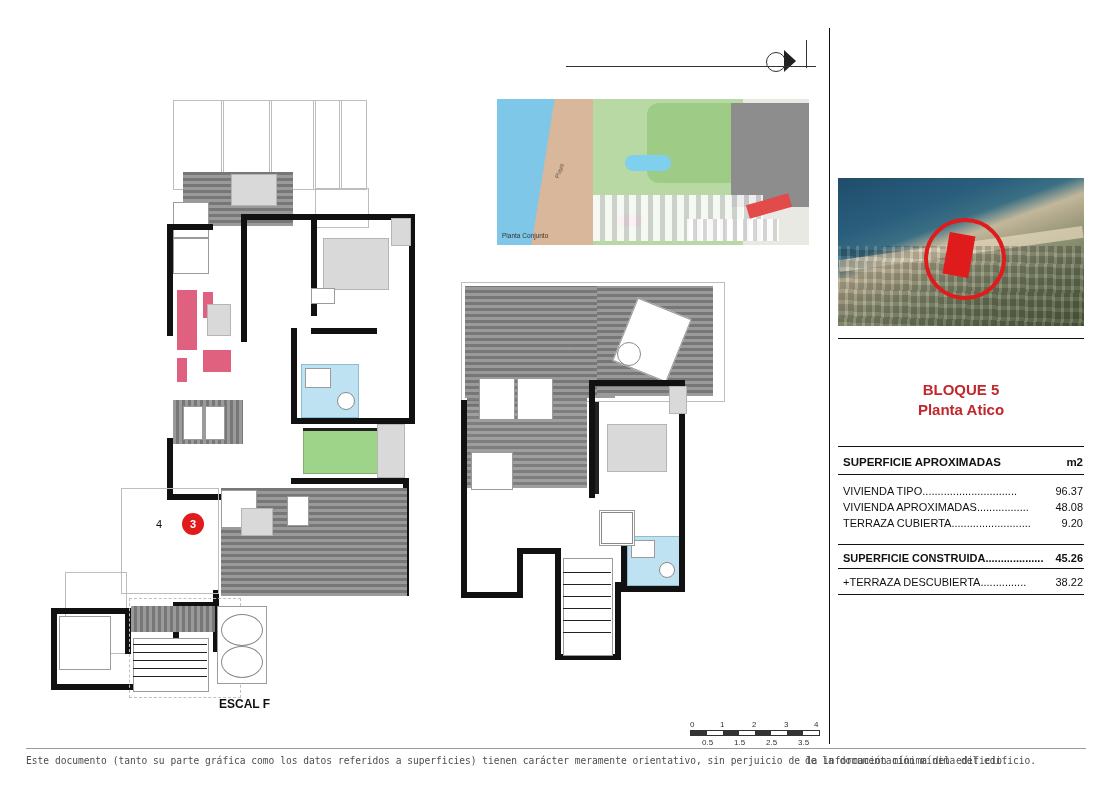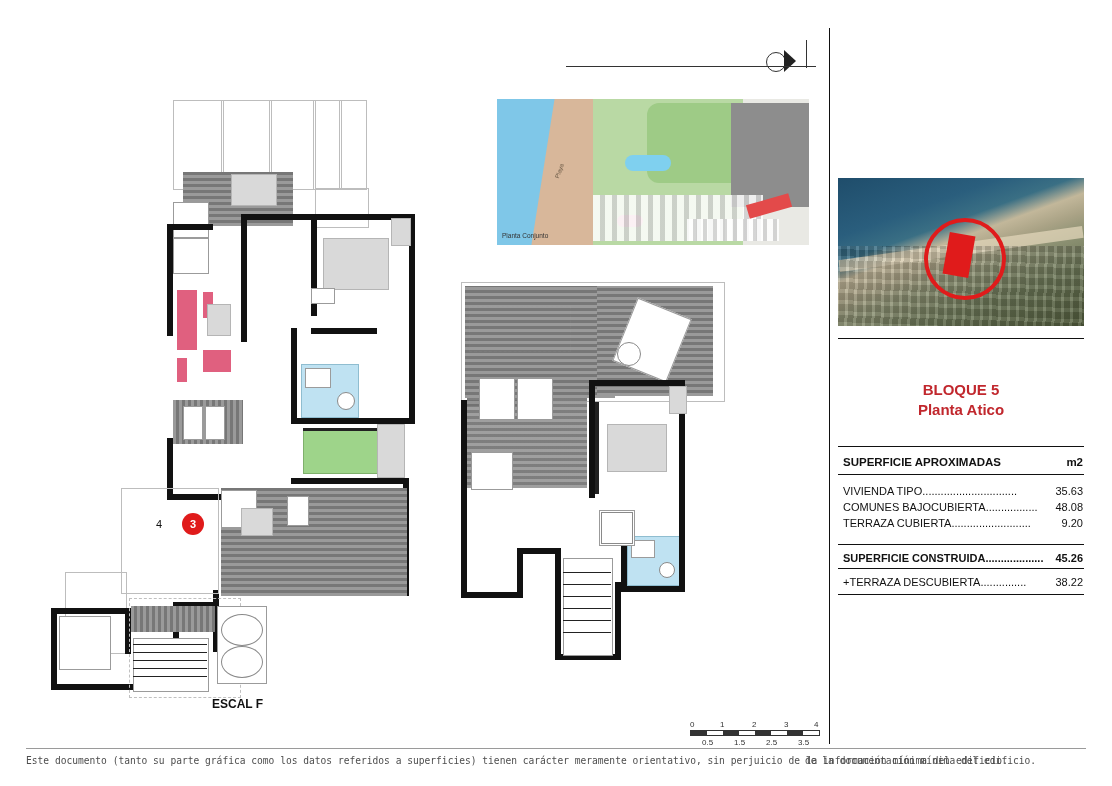--- a/index.html
+++ b/index.html
@@ -66,21 +66,21 @@
   .lite{position:absolute;background:#d9d9d9;border:1px solid #b5b5b5;}
   .white{position:absolute;background:#fff;border:1px solid #9b9b9b;}
   .pink{position:absolute;background:#e0607f;}
   .tile{position:absolute;background:#bfe2f2;border:1px solid #8fbdd0;}
   .grn{position:absolute;background:#9ed48a;border:1px solid #7fb06c;}
   .out{position:absolute;border:1px solid #bdbdbd;}
   .outd{position:absolute;border:1px dashed #c0c0c0;}
   .circ{position:absolute;border:1px solid #8a8a8a;border-radius:50%;background:#fff;}
   .dot-red{position:absolute;width:22px;height:22px;border-radius:50%;background:#e01b1b;color:#fff;font-size:11px;font-weight:bold;text-align:center;line-height:22px;}
   .num4{position:absolute;font-size:11px;color:#111;}
-  .escal{position:absolute;left:212px;top:697px;font-size:12px;font-weight:bold;color:#111;}
+  .escal{position:absolute;left:219px;top:697px;font-size:12px;font-weight:bold;color:#111;}
   
   .scale{position:absolute;left:690px;top:722px;width:130px;height:26px;font-size:8px;color:#333;}
   .scale .bar{position:absolute;top:8px;left:0;width:128px;height:4px;border:1px solid #333;
      background:repeating-linear-gradient(90deg,#333 0 16px,#fff 16px 32px);}
   .scale span{position:absolute;top:-2px;}
   .scale span.low{top:16px;}
 </style>
 </head>
 <body>
 
@@ -272,24 +272,24 @@
   <div class="panel-line" style="top:446px;"></div>
 
   <div class="surf-head">
     <span class="m2">m2</span>
     <span>SUPERFICIE APROXIMADAS</span>
   </div>
   <div class="panel-line" style="top:474px;"></div>
 
   <div class="rows">
     <div class="row">
-      <span>VIVIENDA TIPO</span><span class="dots">...............................</span><span class="val">35.63</span>
+      <span>VIVIENDA TIPO</span><span class="dots">...............................</span><span class="val">96.37</span>
     </div>
     <div class="row">
-      <span>COMUNES BAJOCUBIERTA</span><span class="dots">.................</span><span class="val">48.08</span>
+      <span>VIVIENDA APROXIMADAS</span><span class="dots">.................</span><span class="val">48.08</span>
     </div>
     <div class="row">
       <span>TERRAZA CUBIERTA</span><span class="dots">..........................</span><span class="val">9.20</span>
     </div>
   </div>
 
   <div class="panel-line" style="top:544px;"></div>
   <div class="totals">
     <div class="row bold">
       <span>SUPERFICIE CONSTRUIDA</span><span class="dots">...................</span><span class="val">45.26</span>

